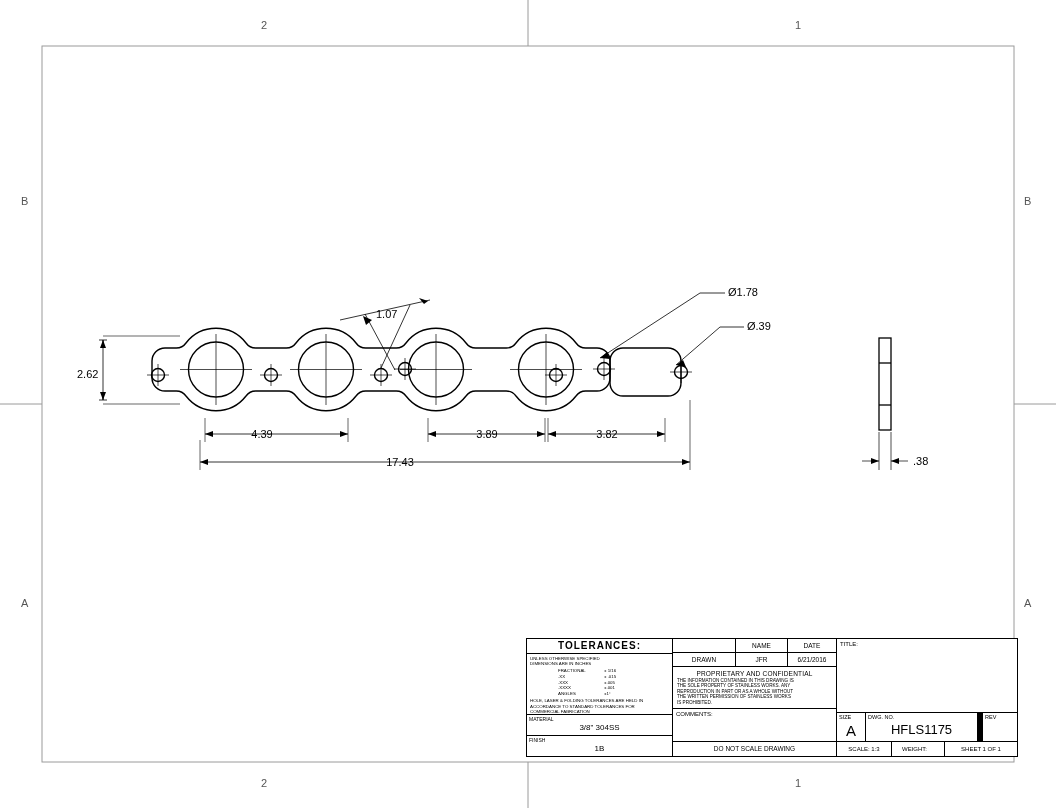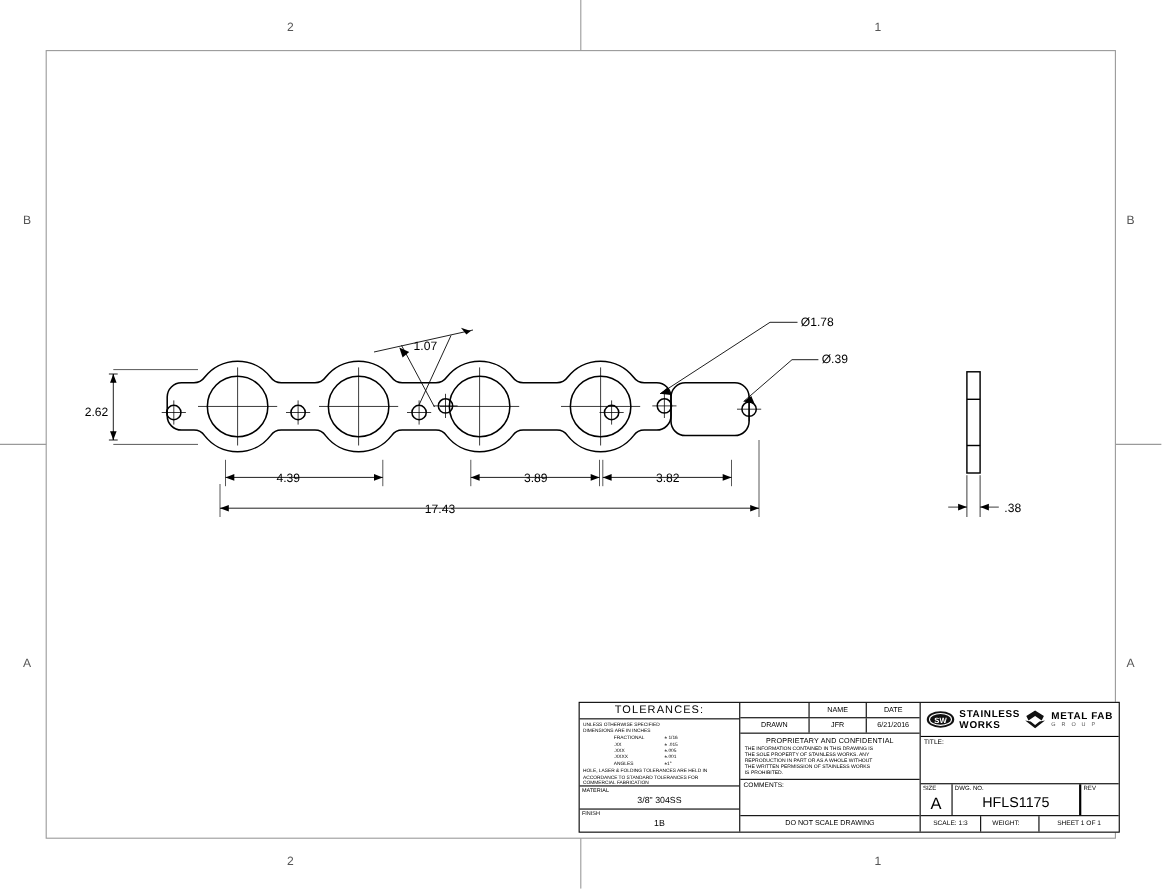--- a/index.html
+++ b/index.html
@@ -55,20 +55,21 @@
     display: flex;
     flex-direction: column;
   }
   #tol-header {
     height: 14px;
     border-bottom: 1px solid #000;
     text-align: center;
     font-size: 10px;
     letter-spacing: 1px;
     line-height: 14px;
+    font-weight: bold;
   }
   #tol-body {
     flex: 1;
     border-bottom: 1px solid #000;
     padding: 2px 3px 0 3px;
     font-size: 4.4px;
     line-height: 5.2px;
   }
   .tol-note { white-space: pre; }
   #tol-table {
@@ -151,21 +152,21 @@
     border-bottom: 1px solid #000;
     font-size: 6px;
     padding: 2px 3px;
   }
   #size-row {
     height: 28px;
     border-bottom: 1px solid #000;
     display: flex;
   }
   #size-cell { width: 28px; border-right: 1px solid #000; position: relative; }
-  #dwg-cell { flex: 1; border-right: 2px solid #000000; position: relative; }
+  #dwg-cell { flex: 1; border-right: 6px solid #000000; position: relative; }
   #rev-cell { width: 34px; position: relative; }
   .cell-lab { position: absolute; left: 2px; top: 1px; font-size: 5.5px; }
   #size-val { position: absolute; left: 0; right: 0; top: 9px; text-align: center; font-size: 15px; }
   #dwg-val { position: absolute; left: 0; right: 0; top: 9px; text-align: center; font-size: 13px; }
   #scale-row { height: 14px; display: flex; }
   #scale-cell { width: 54px; border-right: 1px solid #000; font-size: 6px; line-height: 14px; text-align: center; }
   #weight-cell { flex: 1; border-right: 1px solid #000; font-size: 6px; line-height: 14px; padding-left: 10px; }
   #sheet-cell { width: 72px; font-size: 6px; line-height: 14px; text-align: center; }
 </style>
 </head>
@@ -425,43 +426,20 @@
         <div>REPRODUCTION IN PART OR AS A WHOLE WITHOUT</div>
         <div>THE WRITTEN PERMISSION OF STAINLESS WORKS</div>
         <div>IS PROHIBITED.</div>
       </div>
     </div>
     <div id="comments-box">COMMENTS:</div>
     <div id="do-not-scale">DO NOT SCALE DRAWING</div>
   </div>
 
   <div id="tb-right" class="tb-cell">
-    <div id="logo-row">
-      <div class="logo-group">
-        <svg width="26" height="16" viewBox="0 0 26 16">
-          <ellipse cx="13" cy="8" rx="12.5" ry="7.5" fill="#111"></ellipse>
-          <ellipse cx="13" cy="8" rx="10" ry="5.4" fill="none" stroke="#fff" stroke-width="1"></ellipse>
-          <text x="13" y="11" text-anchor="middle" font-family="Liberation Sans, sans-serif" font-size="7" font-weight="bold" fill="#fff">SW</text>
-        </svg>
-        <div>
-          <div class="logo-txt1">STAINLESS</div>
-          <div class="logo-txt1">WORKS</div>
-        </div>
-      </div>
-      <div class="logo-group">
-        <svg width="22" height="18" viewBox="0 0 22 18">
-          <path d="M11 1 L3 6 L5 10 L11 6 L17 10 L19 6 Z" fill="#111"></path>
-          <path d="M2 10 L11 17 L20 10 L15 11 L11 14 L7 11 Z" fill="#111"></path>
-        </svg>
-        <div>
-          <div class="logo-txt1">METAL FAB</div>
-          <div class="logo-txt2">G R O U P</div>
-        </div>
-      </div>
-    </div>
     <div id="title-row">
       <span>TITLE:</span>
       <span></span>
     </div>
     <div id="size-row">
       <div id="size-cell">
         <div class="cell-lab">SIZE</div>
         <div id="size-val">A</div>
       </div>
       <div id="dwg-cell">

